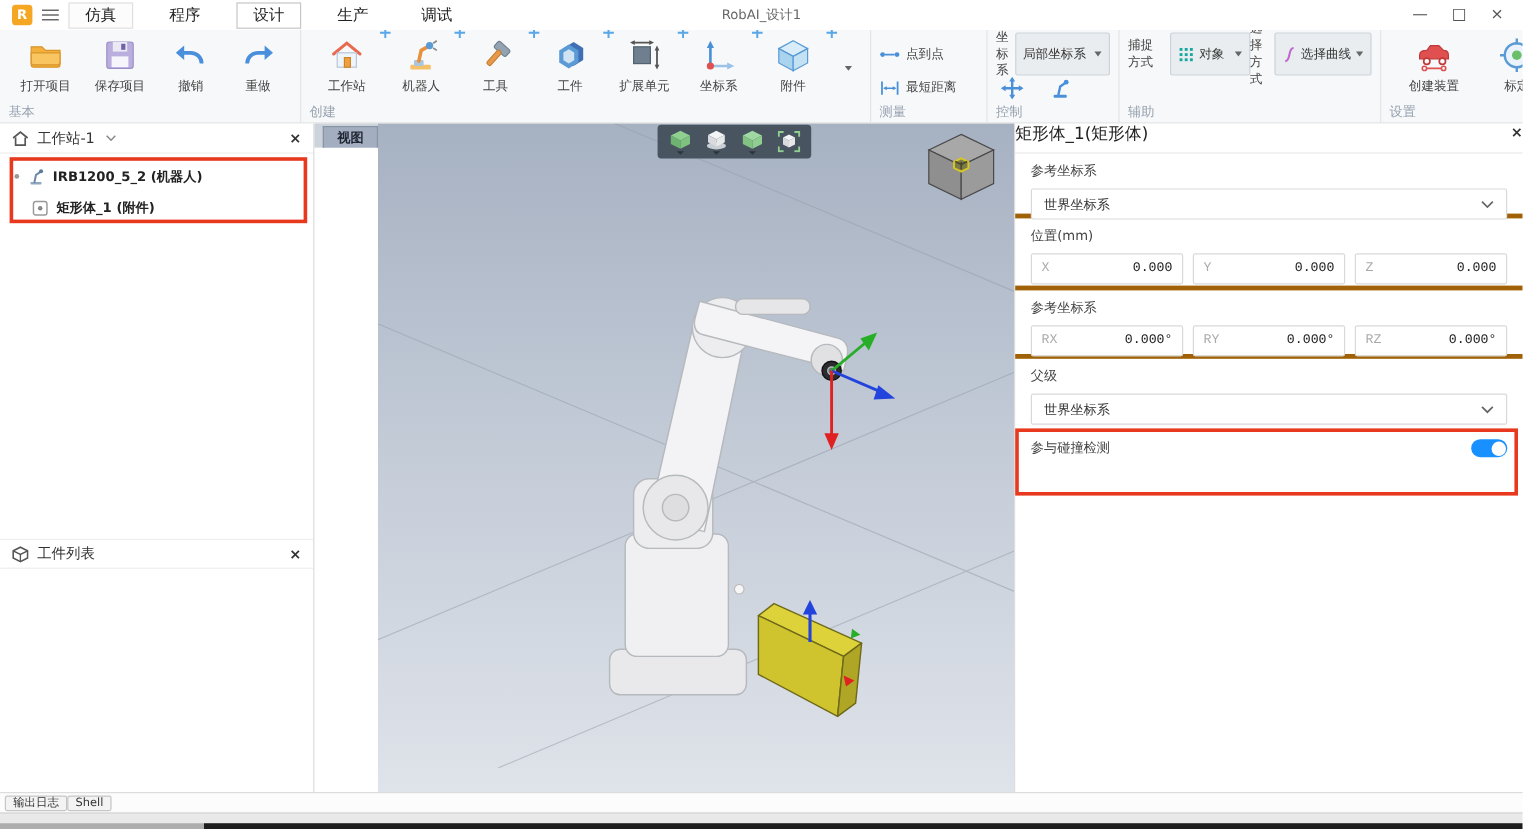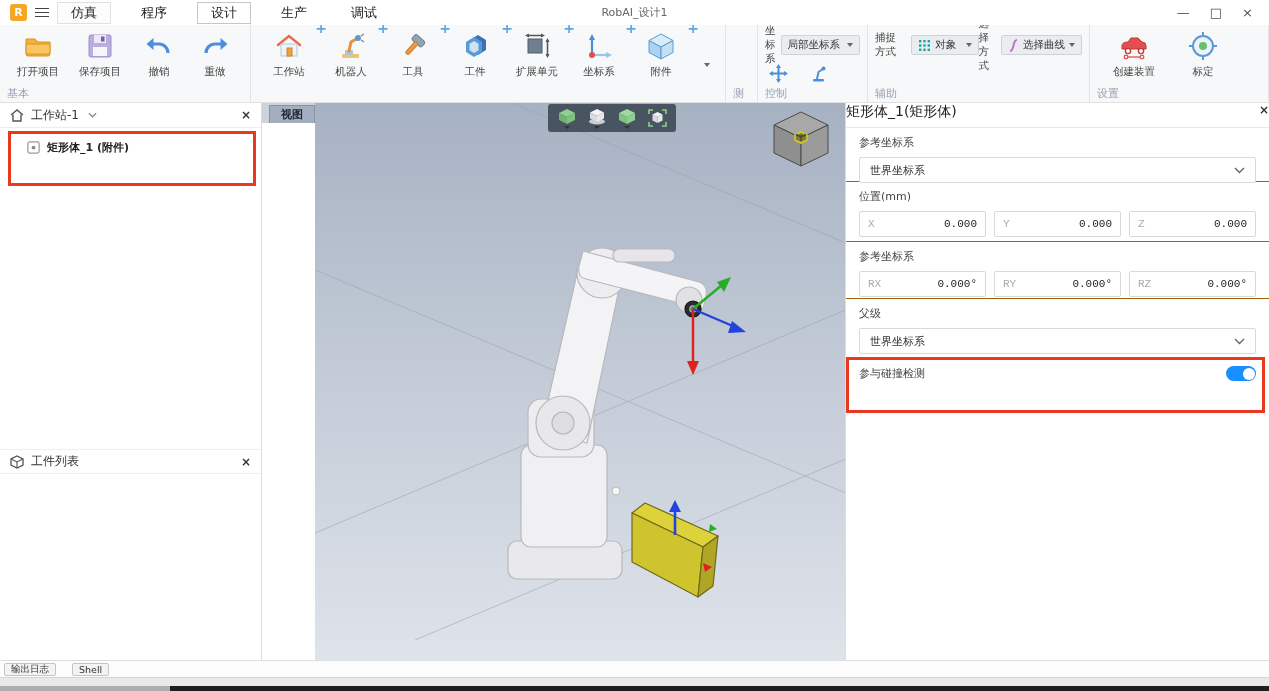--- a/index.html
+++ b/index.html
@@ -26,21 +26,21 @@
   .rgroup-items { flex:1; display:flex; align-items:flex-start; }
   .rgroup-label { font-size:11px; color:#96a2b0; text-align:left; height:15px; line-height:14px; }
   .rbtn { width:62px; display:flex; flex-direction:column; align-items:center; padding-top:4px; position:relative; cursor:pointer; }
   .rbtn .ricon { width:30px; height:30px; position:relative; }
   .rbtn .rlabel { font-size:10.5px; color:#444; margin-top:4px; white-space:nowrap; }
   .plus { position:absolute; top:-5px; right:-7px; color:#5aa7e8; font-weight:bold; font-size:14px; line-height:12px; }
   .caret { width:0; height:0; border-left:3.5px solid transparent; border-right:3.5px solid transparent; border-top:4.5px solid #666; display:inline-block; margin-left:3px; }
   .mcol { display:flex; flex-direction:column; }
   .mbtn { display:flex; align-items:center; gap:5px; font-size:10.5px; color:#444; height:28px; width:82px; cursor:pointer; }
   .crow { display:flex; align-items:center; gap:5px; height:28px; font-size:10.5px; color:#444; }
-  .chip { display:flex; align-items:center; gap:4px; background:#e9edf0; border:1px solid #ccd3d9; border-radius:2px; height:20px; padding:0 6px; font-size:10.5px; color:#333; cursor:pointer; white-space:nowrap; }
+  .chip { display:flex; align-items:center; gap:4px; background:#e9edf0; border:1px solid #ccd3d9; border-radius:2px; height:36px; padding:0 6px; font-size:10.5px; color:#333; cursor:pointer; white-space:nowrap; }
   .iconbtn { width:26px; height:24px; display:flex; align-items:center; justify-content:center; cursor:pointer; }
   
   .main { height:557px; display:flex; }
   
   .left-panel { width:262px; border-right:1px solid #ddd; display:flex; flex-direction:column; background:#fff; }
   .panel-header { height:25px; display:flex; align-items:center; gap:7px; padding:0 10px; font-size:12px; color:#333; border-bottom:1px solid #eee; }
   .panel-header .chev-sm { margin-left:2px; }
   .close-x { margin-left:auto; color:#333; font-size:12px; font-weight:bold; cursor:pointer; }
   .tree { height:321px; padding-top:6px; }
   .tree-row { display:flex; align-items:center; gap:6px; height:26px; padding-left:12px; font-size:11px; font-weight:bold; color:#222; cursor:pointer; }
@@ -53,34 +53,34 @@
   .vp-tab { height:18px; padding:0 11px; background:#a3afc0; border:1px solid #8894a5; border-bottom:none; font-size:11px; font-weight:bold; color:#1f2733; display:flex; align-items:center; cursor:pointer; }
   .vp-canvas { flex:1; position:relative; background:linear-gradient(180deg,#a6b1c2 0%,#c3cbd7 48%,#dfe3ea 100%); overflow:hidden; }
   .scene { position:absolute; left:0; top:0; }
   .vp-toolbar { position:absolute; left:233px; top:1px; width:128px; height:28px; background:rgba(66,76,89,.93); border-radius:3px; display:flex; align-items:center; justify-content:space-around; padding:0 4px; }
   .vtb { width:26px; height:26px; display:flex; flex-direction:column; align-items:center; justify-content:center; cursor:pointer; }
   .vtb .tri { width:0; height:0; border-left:3px solid transparent; border-right:3px solid transparent; border-top:3.5px solid #2c333c; margin-top:1px; }
   .nav-cube { position:absolute; right:15px; top:7px; cursor:pointer; }
   
   .right-panel { width:424px; border-left:1px solid #ddd; background:#fff; display:flex; flex-direction:column; }
   .rp-header { height:25px; display:flex; align-items:flex-start; padding:0 0; font-size:14px; color:#222; border-bottom:1px solid #e8e8e8; }
-  .psec { padding:7px 13px 0; border-bottom:1px solid #a16207; }
+  .psec { padding:7px 13px 0; border-bottom:4px solid #a16207; }
   .plabel { font-size:11px; color:#444; display:block; margin-bottom:7px; }
   .select { position:relative; border:1px solid #d9d9d9; border-radius:2px; height:26px; display:flex; align-items:center; padding:0 10px; font-size:11px; color:#333; cursor:pointer; background:#fff; }
   .select .chev-sm { position:absolute; right:10px; }
   .frow { display:flex; gap:8px; }
   .tfield { flex:1; display:flex; align-items:center; border:1px solid #d9d9d9; border-radius:2px; height:26px; padding:0 8px; font-family:"Liberation Mono","DejaVu Sans Mono",monospace; font-size:11px; background:#fff; cursor:text; }
   .tfield .k { color:#aaa; }
   .tfield .v { margin-left:auto; color:#222; }
   .collision-row { display:flex; align-items:flex-end; padding:10px 13px; }
   .collision-row .plabel { margin:0; }
   .toggle { margin-left:auto; width:30px; height:15px; border-radius:8px; background:#1890ff; position:relative; cursor:pointer; }
   .toggle .knob { position:absolute; right:1.5px; top:1.5px; width:12px; height:12px; border-radius:50%; background:#fff; }
   
-  .bottom-bar { height:17px; background:#fcfcfc; border-top:1px solid #ddd; display:flex; align-items:center; gap:16px; padding-left:4px; }
+  .bottom-bar { height:17px; background:#fcfcfc; border-top:1px solid #ddd; display:flex; align-items:center; gap:0; padding-left:4px; }
   .btab { border:1px solid #c5c5c5; background:#f3f3f3; border-radius:2px; font-size:9.5px; color:#333; padding:0 6px; height:13px; display:flex; align-items:center; cursor:pointer; }
   .status-bar { height:9px; background:#e9e9e9; border-top:1px solid #d5d5d5; }
   .taskbar-strip { height:5px; display:flex; }
   .taskbar-strip .l { width:170px; background:#aeaeae; }
   .taskbar-strip .r { flex:1; background:#1e1e1e; }
   
   .annot { position:absolute; border:3px solid #e8391f; pointer-events:none; z-index:50; }
   #annot-tree { left:8px; top:131px; width:248px; height:55px; }
   #annot-parent { left:846px; top:357px; width:419px; height:56px; }
 </style>
@@ -220,24 +220,45 @@
               <polygon points="3,9.5 15,16 15,28 3,21.5" fill="#a9d3ee" stroke="#5a9bd5"></polygon>
               <polygon points="27,9.5 15,16 15,28 27,21.5" fill="#c4e1f4" stroke="#5a9bd5"></polygon>
             </svg>
           <span class="plus">+</span>
           <span class="rlabel">附件</span>
         </div>
         <div class="iconbtn" style="align-self:center">
             <i class="caret"></i>
           </div>
       </div>
+      <div class="rgroup-label">创建</div>
     </div>
 
     <div class="rgroup">
       <div class="rgroup-items" style="padding-top:4px">
+        <div class="mcol">
+          <div class="mbtn">
+            <svg width="17" height="17" viewBox="0 0 17 17">
+                <circle cx="2.5" cy="8.5" r="2" fill="#4a90d9"></circle>
+                <line x1="4.5" y1="8.5" x2="12.5" y2="8.5" stroke="#4a90d9" stroke-width="1.5"></line>
+                <circle cx="14.5" cy="8.5" r="2" fill="#4a90d9"></circle>
+              </svg>
+            <span>点到点</span>
+          </div>
+          <div class="mbtn">
+            <svg width="17" height="17" viewBox="0 0 17 17">
+                <line x1="2" y1="3" x2="2" y2="14" stroke="#4a90d9" stroke-width="1.5"></line>
+                <line x1="15" y1="3" x2="15" y2="14" stroke="#4a90d9" stroke-width="1.5"></line>
+                <line x1="4" y1="8.5" x2="13" y2="8.5" stroke="#4a90d9" stroke-width="1.3"></line>
+                <polygon points="3,8.5 6,6.8 6,10.2" fill="#4a90d9"></polygon>
+                <polygon points="14,8.5 11,6.8 11,10.2" fill="#4a90d9"></polygon>
+              </svg>
+            <span>最短距离</span>
+          </div>
+        </div>
       </div>
       <div class="rgroup-label">测量</div>
     </div>
 
     <div class="rgroup">
       <div class="rgroup-items" style="flex-direction:column;padding-top:4px">
         <div class="crow">
           <span>坐标系</span>
           <span class="chip">
             <span>局部坐标系</span>
@@ -342,20 +363,29 @@
             <path d="M1 6 L7 1 L13 6" fill="none" stroke="#555" stroke-width="1.4"></path>
             <path d="M3 5.5 V12 H11 V5.5" fill="none" stroke="#555" stroke-width="1.4"></path>
           </svg>
         <span>工作站-1</span>
         <svg class="chev-sm" width="9" height="6" viewBox="0 0 10 6">
             <polyline points="1,1 5,5 9,1" fill="none" stroke="#888" stroke-width="1.4"></polyline>
           </svg>
         <span class="close-x">×</span>
       </div>
       <div class="tree">
+        <div class="tree-row">
+          <span class="expander-dot"></span>
+          <svg width="16" height="16" viewBox="0 0 19 19">
+              <rect x="4" y="15" width="11" height="2.5" rx="1" fill="#8fa8c0"></rect>
+              <path d="M8 15 L9.5 8 L14 5" stroke="#6f8aa8" stroke-width="2" fill="none" stroke-linecap="round"></path>
+              <circle cx="14.5" cy="4.5" r="2" fill="#5a7a9a"></circle>
+            </svg>
+          <span>IRB1200_5_2 (机器人)</span>
+        </div>
         <div class="tree-row indent2">
           <svg width="15" height="15" viewBox="0 0 16 16">
               <rect x="2" y="2" width="12" height="12" rx="2" fill="#fff" stroke="#999" stroke-width="1.3"></rect>
               <circle cx="8" cy="8" r="2" fill="#888"></circle>
             </svg>
           <span>矩形体_1 (附件)</span>
         </div>
       </div>
       <div class="panel-header wp-header">
         <svg width="14" height="14" viewBox="0 0 14 14">

